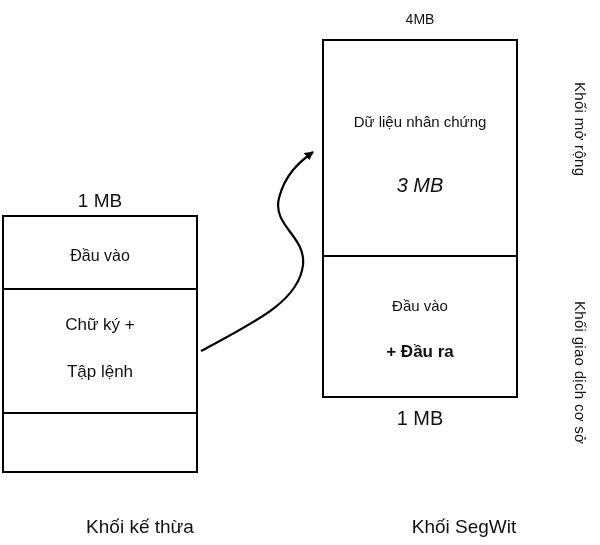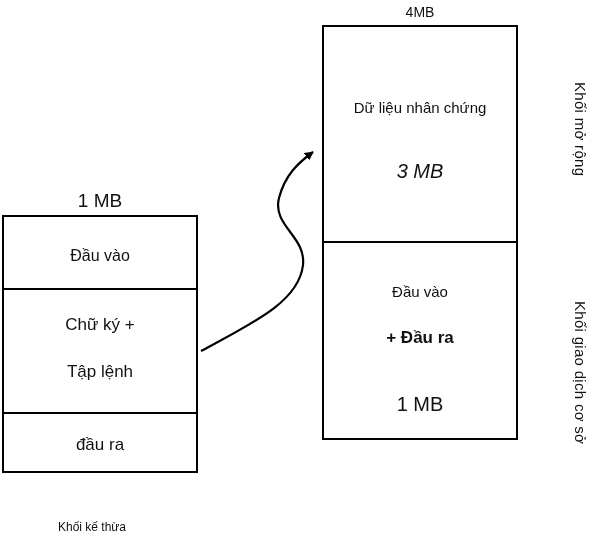--- a/index.html
+++ b/index.html
@@ -20,22 +20,22 @@
     position: absolute;
     border: 2px solid #000000;
     box-sizing: border-box;
     background: #ffffff;
   }
   .block-legacy {
     left: 2px; top: 215px;
     width: 196px; height: 258px;
   }
   .block-segwit {
-    left: 322px; top: 25px;
-    width: 196px; height: 415px;
+    left: 322px; top: 39px;
+    width: 196px; height: 359px;
   }
   .divider {
     position: absolute;
     left: 0; right: 0;
     height: 2px;
     background: #000000;
   }
   .txt {
     position: absolute;
     left: 0;
@@ -45,21 +45,21 @@
   }
   .size-label, .caption {
     position: absolute;
     text-align: center;
     white-space: nowrap;
   }
   .fs14 { font-size: 14px; line-height: 17px; }
   .fs15 { font-size: 15px; line-height: 19px; }
   .fs16 { font-size: 16px; line-height: 20px; }
   .fs17 { font-size: 17px; line-height: 21px; }
-  .fs18 { font-size: 12px; line-height: 22px; }
+  .fs18 { font-size: 19px; line-height: 22px; padding-left: 48px; }
   .fs19 { font-size: 19px; line-height: 23px; }
   .fs20 { font-size: 20px; line-height: 24px; }
   .side-label {
     position: absolute;
     writing-mode: vertical-rl;
     text-orientation: mixed;
     font-size: 15px;
     letter-spacing: 0.3px;
     display: flex;
     align-items: center;
@@ -83,38 +83,38 @@
 
   <div class="block block-legacy">
     <div class="divider" style="top:71px;"></div>
     <div class="divider" style="top:195px;"></div>
 
     <div class="txt fs16" style="top:29px;">Đầu vào</div>
 
     <div class="txt fs17" style="top:144px;">Tập lệnh</div>
     <div class="txt fs17" style="top:97px;">Chữ ký +</div>
 
-    <div class="txt fs17" style="top:217px;">đầu ra</div>
   </div>
 
   <div class="caption fs18" style="left:0px; top:516px; width:184px;">Khối kế thừa</div>
 
-  <div class="size-label fs14" style="left:322px; top:4px; width:196px;">4MB</div>
+  <div class="size-label fs14" style="left:322px; top:11px; width:196px;">4MB</div>
 
   <div class="block block-segwit">
     <div class="divider" style="top:214px;"></div>
 
     <div class="txt fs15" style="top:71px;">Dữ liệu nhân chứng</div>
     <div class="txt fs20" style="top:132px;font-style:italic;">3 MB</div>
 
     <div class="txt fs15" style="top:255px;">Đầu vào</div>
     <div class="txt fs17" style="top:300px;font-weight:bold;">+ Đầu ra</div>
     <div class="txt fs20" style="top:365px;">1 MB</div>
   </div>
 
+  <div class="caption fs18" style="left:322px; top:516px; width:188px;">Khối SegWit</div>
 
   <div class="side-label" style="left:570px; top:72px; height:115px;">Khối mở rộng</div>
   <div class="side-label" style="left:570px; top:278px; height:190px;">Khối giao dịch cơ sở</div>
 
   <svg class="arrow-layer" viewBox="0 0 600 545">
     <defs>
       <marker id="arrowhead" markerWidth="10" markerHeight="9" refX="8" refY="4.5" orient="auto" markerUnits="userSpaceOnUse">
         <path d="M0,0 L9,4.5 L0,9 Z" fill="#000000"></path>
       </marker>
     </defs>

